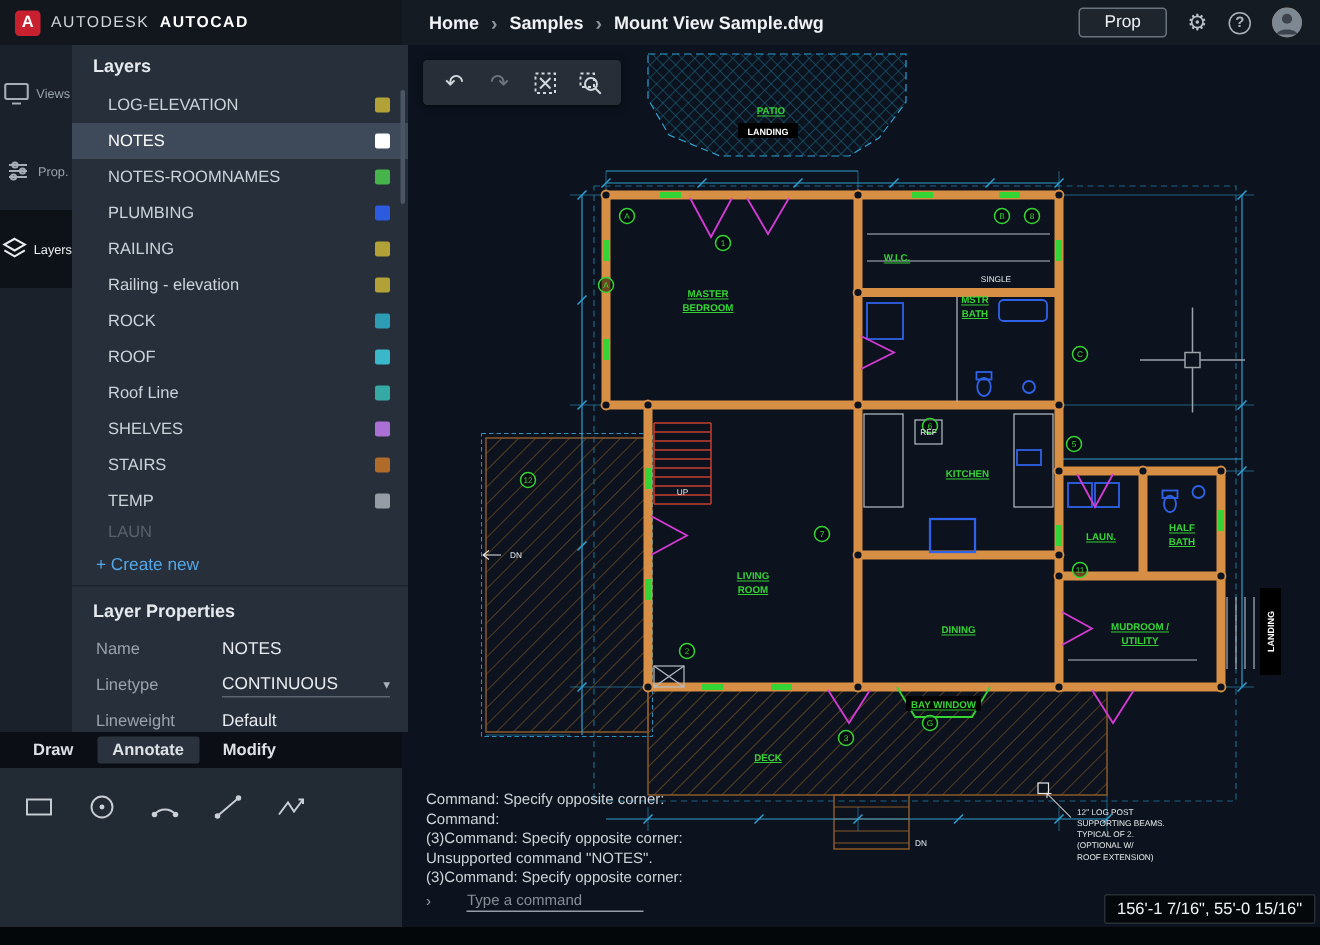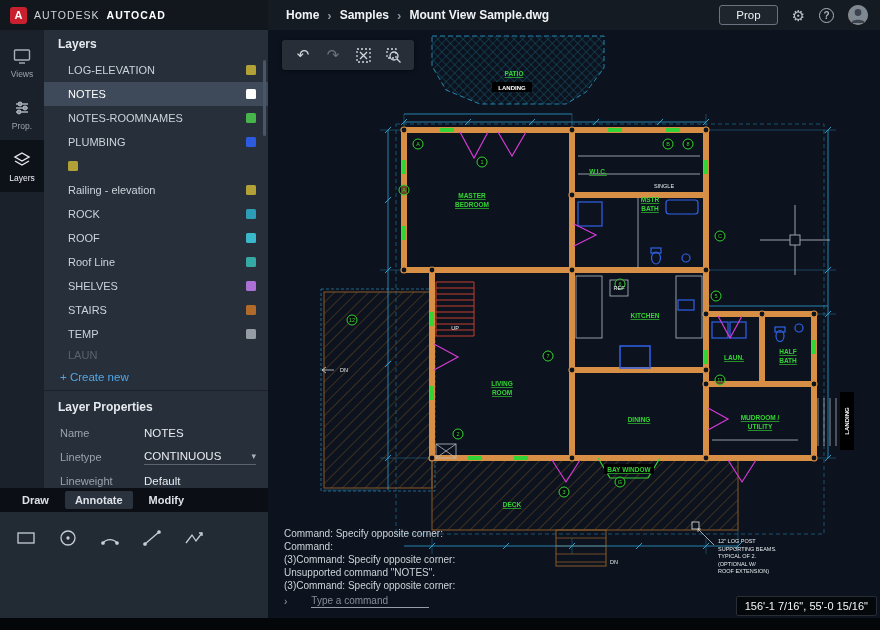--- a/index.html
+++ b/index.html
@@ -24,21 +24,21 @@
   .gear { color:#b7bfc7; font-size:15px; cursor:pointer; line-height:1; }
   .help { width:15px; height:15px; border:1.2px solid #aab2bb; border-radius:50%; color:#aab2bb;
     font-size:10px; font-weight:bold; display:flex; align-items:center; justify-content:center; cursor:pointer; }
   .avatar { width:20px; height:20px; border-radius:50%; overflow:hidden; background:#97826d; cursor:pointer; }
 
   
   .sidebar { position:absolute; top:30px; left:0; width:268px; bottom:12px; display:flex;
     flex-direction:column; z-index:20; }
   .sidebar-top { flex:1; display:flex; min-height:0; }
   .rail { width:48px; background:#1a212b; display:flex; flex-direction:column; padding-top:6px; }
-  .rail-item { height:52px; display:flex; flex-direction:column; align-items:center; justify-content:center;
+  .rail-item { height:52px; display:flex; align-items:center; justify-content:center;
     gap:3px; cursor:pointer; color:#9aa3ad; }
   .rail-item svg { stroke:#a6aeb8; }
   .rail-item.active { background:#0d1218; color:#eef2f5; }
   .rail-item.active svg { stroke:#e8ecef; }
   .rail-label { font-size:8.5px; }
   .panel { flex:1; background:#262f3a; position:relative; }
   .panel-title { height:28px; display:flex; align-items:center; padding-left:14px; color:#e6eaee;
     font-size:12px; font-weight:bold; }
   .layer-row { height:24px; display:flex; align-items:center; padding:0 12px 0 24px; cursor:pointer; }
   .layer-row .layer-name { flex:1; color:#ccd3db; font-size:11px; white-space:nowrap; overflow:hidden; }
@@ -171,20 +171,21 @@
         </div>
         <div class="layer-row">
           <span class="layer-name">NOTES-ROOMNAMES</span>
           <span class="swatch" style="background: rgb(71, 180, 75);"></span>
         </div>
         <div class="layer-row">
           <span class="layer-name">PLUMBING</span>
           <span class="swatch" style="background: rgb(44, 91, 224);"></span>
         </div>
         <div class="layer-row">
+          <span class="layer-name">RAILING</span>
           <span class="swatch" style="background: rgb(178, 161, 54);"></span>
         </div>
         <div class="layer-row">
           <span class="layer-name">Railing - elevation</span>
           <span class="swatch" style="background: rgb(178, 161, 54);"></span>
         </div>
         <div class="layer-row">
           <span class="layer-name">ROCK</span>
           <span class="swatch" style="background: rgb(45, 156, 181);"></span>
         </div>

